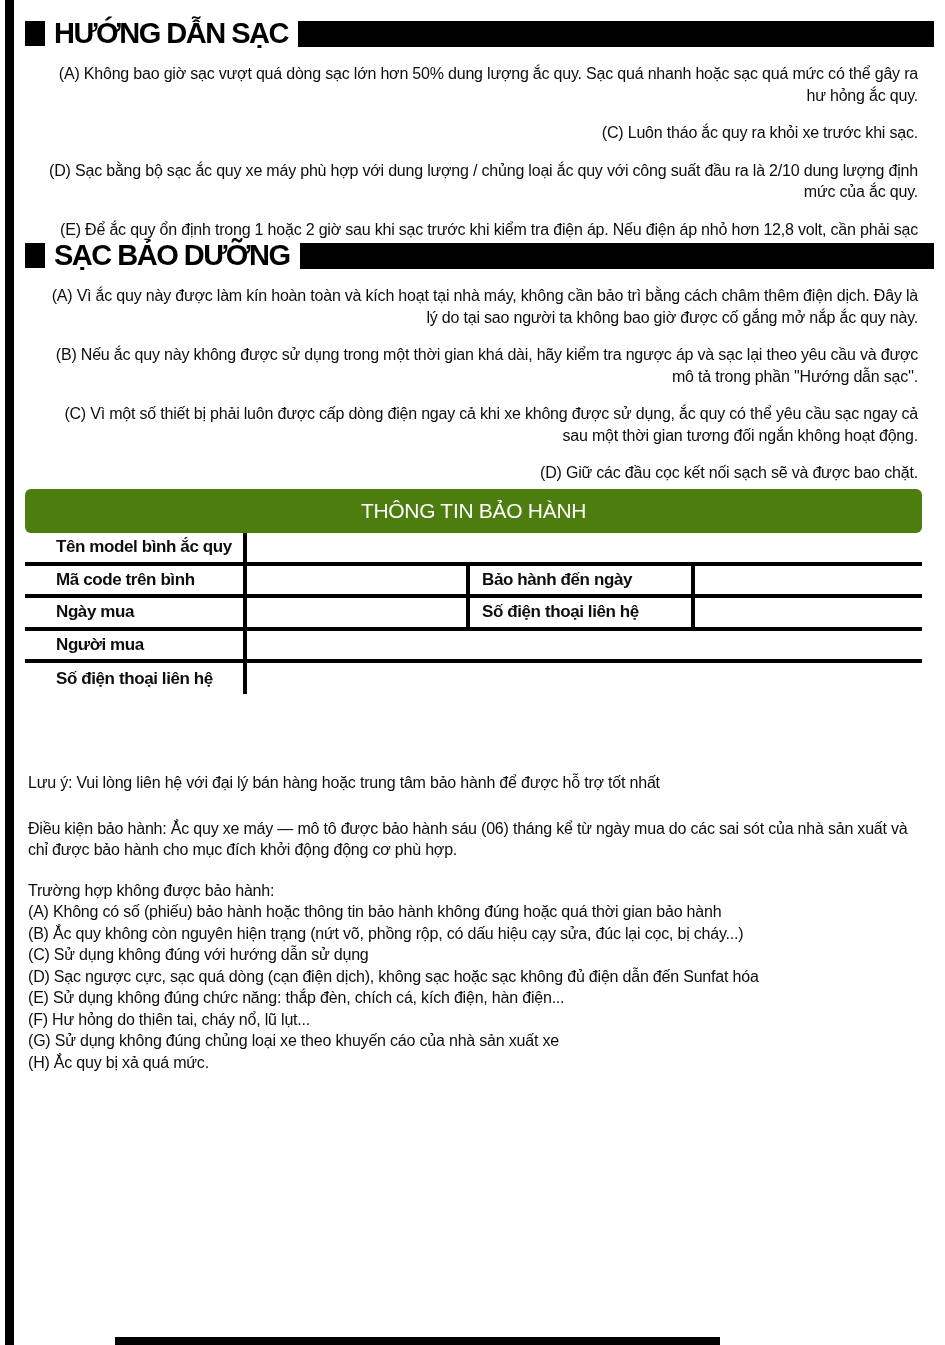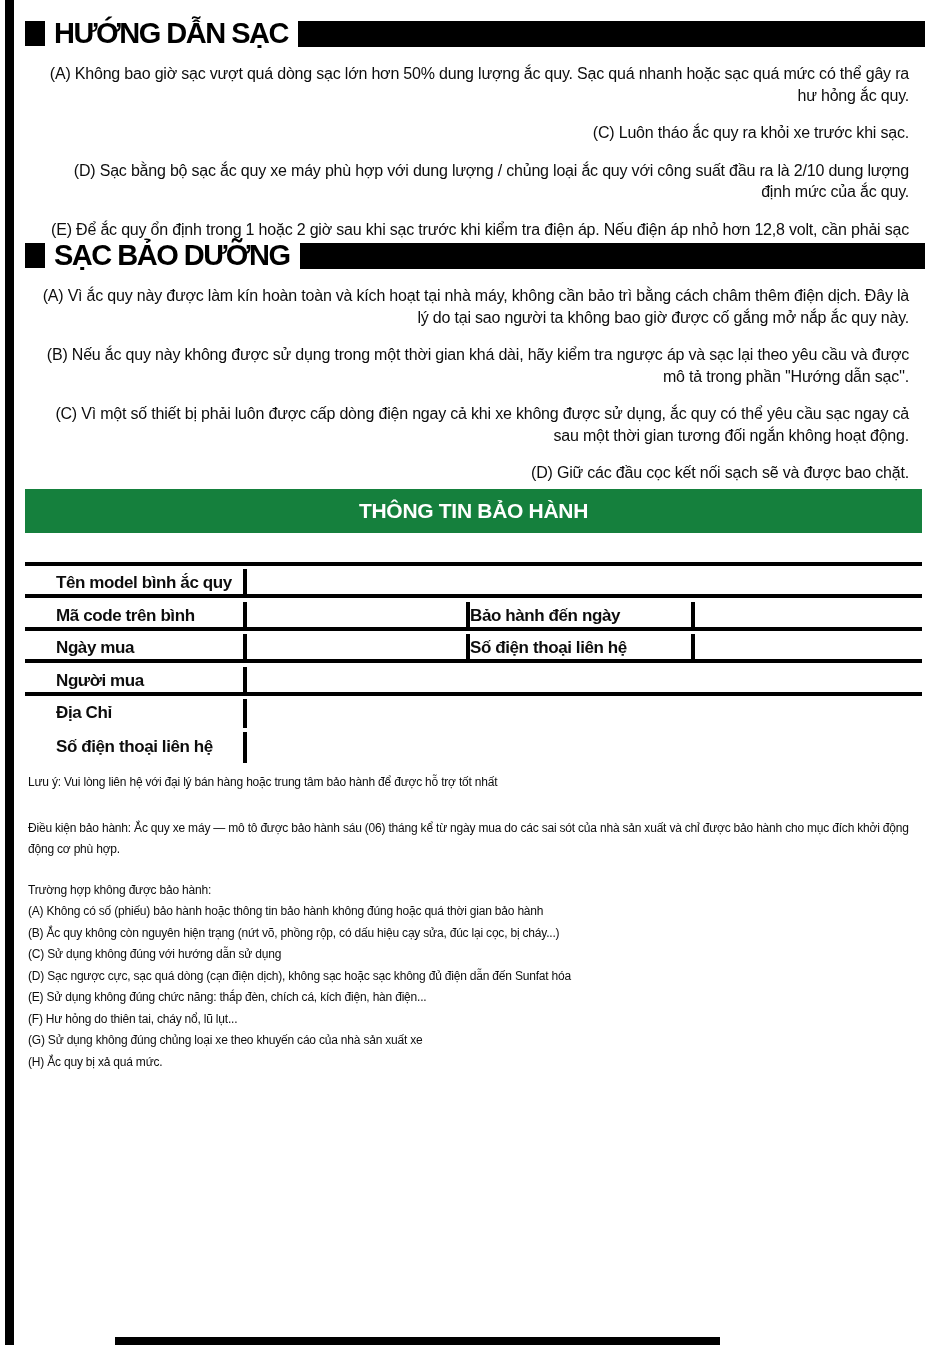--- a/index.html
+++ b/index.html
@@ -3,47 +3,47 @@
 <meta charset="utf-8">
 <style>
   html,body{margin:0;padding:0;}
   .page{
     position:relative;width:945px;height:1345px;background:#ffffff;
     font-family:"Liberation Sans",sans-serif;color:#0d0d0d;overflow:hidden;
   }
   .left-bar{position:absolute;left:5px;top:0;width:9px;height:1345px;background:#000;}
   .bottom-bar{position:absolute;left:115px;top:1337px;width:605px;height:8px;background:#000;}
 
-  .sec{position:absolute;left:25px;right:20px;}
+  .sec{position:absolute;left:25px;right:11px;}
   .sec-head{display:flex;align-items:center;height:27px;}
   .sq{width:20px;height:25px;background:#000;flex:0 0 auto;}
   .sec-title{
     font-size:29px;font-weight:bold;letter-spacing:-1.5px;margin:0 10px 0 9px;
     white-space:nowrap;color:#000;line-height:27px;
   }
   .head-bar{flex:1 1 auto;height:26px;background:#000;}
   .paras{margin-top:9px;}
   .paras p{margin:16px;font-size:16px;line-height:21.5px;letter-spacing:-0.2px;font-weight:500;text-align:right;}
 
   .wtable{position:absolute;left:25px;top:489px;width:897px;}
   .wt-head{
-    height:44px;background:#15803d;color:#fff;font-weight:bold;font-size:21px;
-    text-align:center;line-height:44px;letter-spacing:-0.3px;
+    height:44px;background:#4d7c0f;color:#fff;font-weight:normal;font-size:21px;
+    text-align:center;line-height:44px;letter-spacing:-0.3px;border-radius:6px;
   }
   .wt-row{display:flex;height:32.5px;border-bottom:4px solid #000;box-sizing:border-box;}
   .wt-row.last{border-bottom:none;height:31px;}
   .cell{height:100%;box-sizing:border-box;display:flex;align-items:center;
-        font-weight:bold;font-size:17px;letter-spacing:-0.4px;margin-top:36px;}
+        font-weight:bold;font-size:17px;letter-spacing:-0.4px;}
   .c1{width:222px;border-right:4px solid #000;padding-left:31px;flex:0 0 auto;}
   .grow{flex:1 1 auto;}
   .c2s{width:223px;border-right:4px solid #000;flex:0 0 auto;}
-  .c3s{width:225px;border-right:4px solid #000;flex:0 0 auto;}
+  .c3s{width:225px;border-right:4px solid #000;padding-left:12px;flex:0 0 auto;}
 
   .footer{position:absolute;left:28px;top:772px;right:19px;
-          font-size:12px;line-height:21.5px;letter-spacing:-0.2px;font-weight:500;}
+          font-size:16px;line-height:21.5px;letter-spacing:-0.2px;font-weight:500;}
   .footer p{margin:0;}
   .footer .cond{margin-top:24px;}
   .footer .excl-title{margin-top:19px;}
 </style>
 </head>
 <body>
 
 <div class="page">
   <div class="left-bar"></div>
 
@@ -96,24 +96,20 @@
       <div class="cell c3s">Số điện thoại liên hệ</div>
       <div class="cell grow"></div>
     </div>
 
     <div class="wt-row">
       <div class="cell c1">Người mua</div>
       <div class="cell grow"></div>
     </div>
 
 
-    <div class="wt-row">
-      <div class="cell c1">Địa Chỉ</div>
-      <div class="cell grow"></div>
-    </div>
 
     <div class="wt-row last">
       <div class="cell c1">Số điện thoại liên hệ</div>
       <div class="cell grow"></div>
     </div>
   </div>
 
   <div class="footer">
     <p class="note">Lưu ý: Vui lòng liên hệ với đại lý bán hàng hoặc trung tâm bảo hành để được hỗ trợ tốt nhất</p>
     <p class="cond">Điều kiện bảo hành: Ắc quy xe máy — mô tô được bảo hành sáu (06) tháng kể từ ngày mua do các sai sót của nhà sản xuất và chỉ được bảo hành cho mục đích khởi động động cơ phù hợp.</p>

